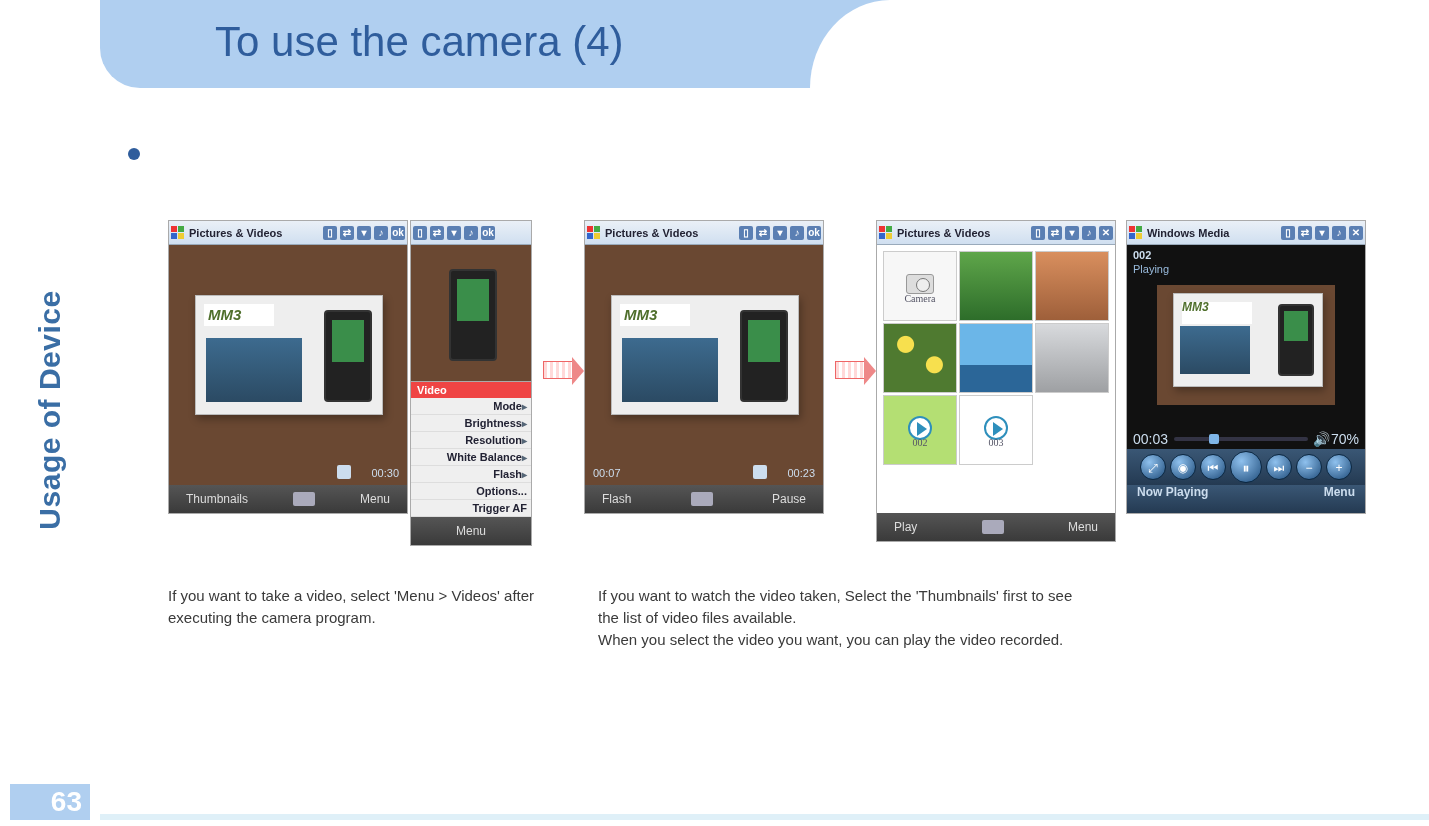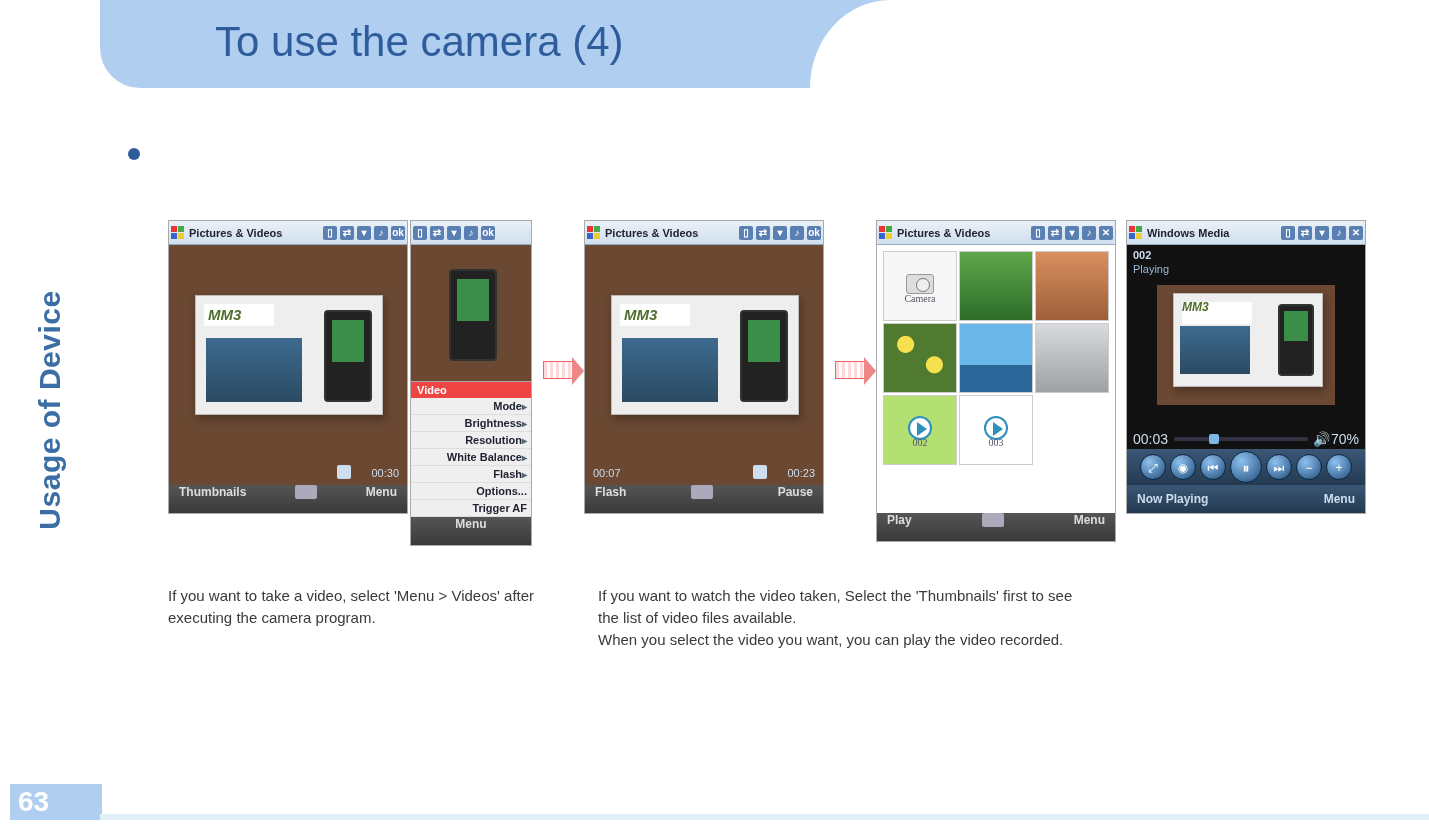--- a/index.html
+++ b/index.html
@@ -20,26 +20,26 @@
     white-space: nowrap;
     font-size: 30px;
     font-weight: 600;
     color: #3a6ea5;
     font-family: "Trebuchet MS", Arial, sans-serif;
     letter-spacing: 0.5px;
   }
   .page-number {
     position: absolute;
     left: 10px; bottom: 6px;
-    width: 92px;
+    width: 80px;
     background: #b0cff0;
     color: #fff;
     font-size: 28px;
     font-weight: 700;
-    text-align: left;
+    text-align: right;
     padding: 2px 8px;
   }
   .bottom-bar {
     position: absolute;
     left: 100px; bottom: 6px; right: 0;
     height: 6px;
     background: #dff0f8;
   }
 
   
@@ -188,25 +188,26 @@
   }
   .vf-link {
     position:absolute; right: 56px; bottom: 6px;
     width: 14px; height: 14px;
     background: #cde; border-radius:2px;
   }
   .softbar {
     height: 28px;
     background: linear-gradient(#555, #3a3a3a);
     display: flex;
+    align-items: center;
     justify-content: space-between;
-    padding: 0 10px;
+    padding: 0 17px;
     color: #ddd;
     font-size: 12px;
-    font-weight: 700;
+    font-weight: 400;
   }
   .softbar .mid-ico {
     width: 22px; height: 14px;
     background: #aab; border-radius: 2px;
   }
 
   
   .shot1-group { position: relative; width: 364px; }
   .menu-panel {
     position: absolute;
@@ -361,21 +362,21 @@
   .wmp-btn {
     width: 26px; height: 26px; border-radius: 50%;
     background: radial-gradient(circle at 35% 30%, #8fc1ee, #1f4c7a);
     border:1px solid #0b2741;
     color:#fff; font-size:12px; line-height:26px; text-align:center;
   }
   .wmp-btn.main { width: 32px; height: 32px; font-size: 14px; line-height: 32px; }
   .wmp-softbar {
     height: 28px;
     background: linear-gradient(#3a5775, #243a52);
-    display:flex; align-items:center; justify-content:space-between;
+    display:flex; justify-content:space-between;
     padding: 0 10px; color:#cde; font-size:12px; font-weight:700;
   }
 
   
   .captions {
     position: absolute;
     left: 168px;
     top: 585px;
     right: 20px;
     display: flex;

